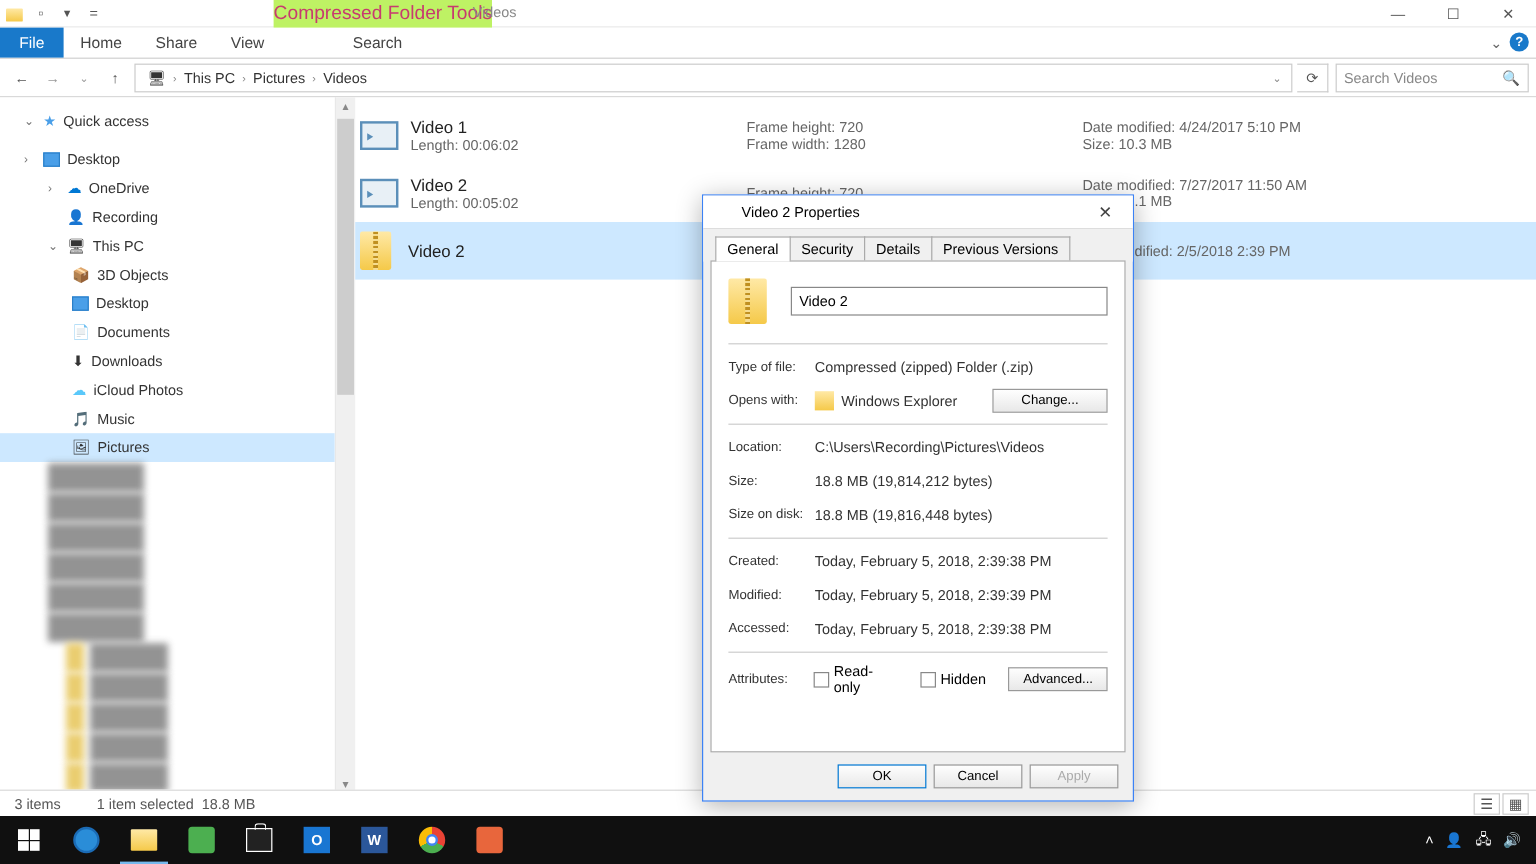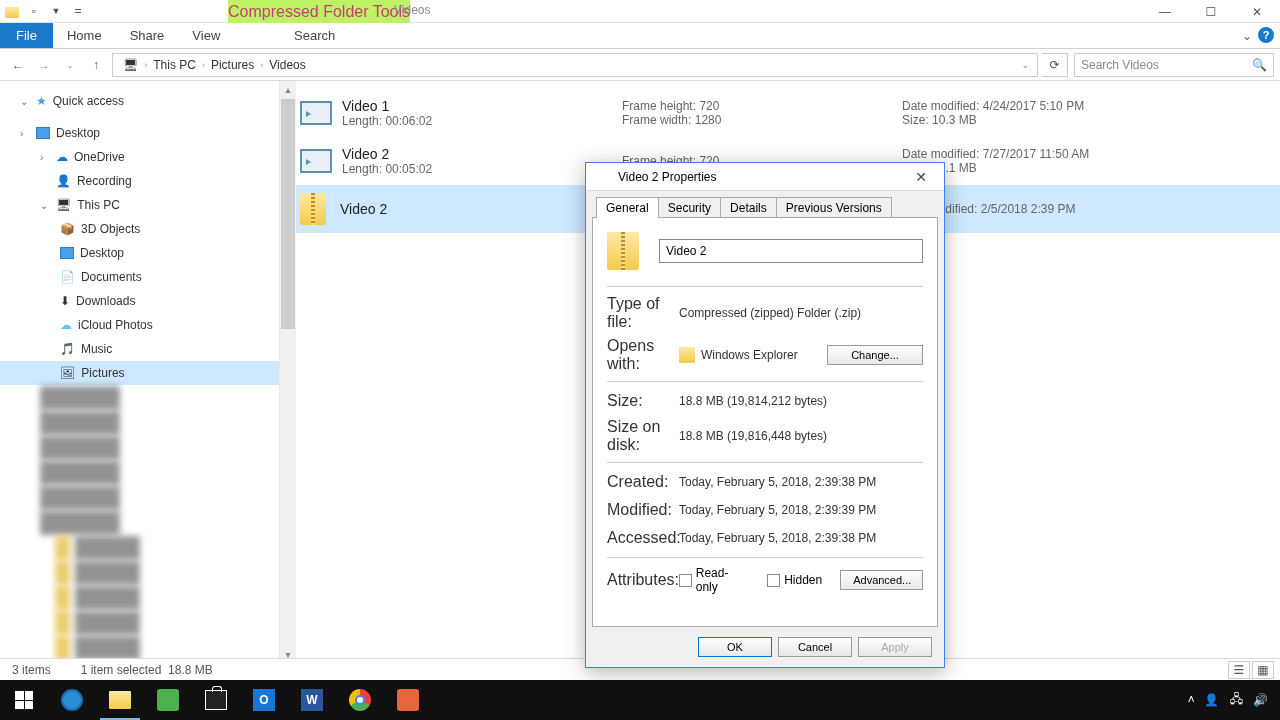--- a/index.html
+++ b/index.html
@@ -23,21 +23,21 @@
 .ribbon .help { position: absolute; right: 6px; top: 4px; width: 16px; height: 16px; border-radius: 50%; background: #1979ca; color: #fff; display: flex; align-items: center; justify-content: center; font-weight: bold; font-size: 11px; }
 
 
 .addressbar { height: 32px; display: flex; align-items: center; padding: 4px 6px; border-bottom: 1px solid #d9d9d9; gap: 2px; }
 .nav-btn { width: 24px; height: 24px; display: flex; align-items: center; justify-content: center; color: #999; border-radius: 2px; }
 .nav-btn.enabled { color: #555; }
 .breadcrumb { flex: 1; height: 24px; border: 1px solid #ccc; display: flex; align-items: center; padding: 0 4px; margin: 0 2px; background: #fff; overflow: hidden; }
 .breadcrumb .crumb { padding: 0 6px; color: #333; display: flex; align-items: center; gap: 4px; }
 .breadcrumb .sep { color: #888; font-size: 9px; }
 .refresh-btn { width: 26px; height: 24px; border: 1px solid #ccc; border-left: none; display: flex; align-items: center; justify-content: center; color: #555; }
-.searchbox { width: 200px; height: 24px; border: 1px solid #ccc; margin-left: 4px; display: flex; align-items: center; padding: 0 6px; color: #888; position: relative; }
+.searchbox { width: 161px; height: 24px; border: 1px solid #ccc; margin-left: 4px; display: flex; align-items: center; padding: 0 6px; color: #888; position: relative; }
 .searchbox .mag { position: absolute; right: 6px; color: #888; }
 
 
 .content { display: flex; height: 581px; }
 .navpane { width: 280px; border-right: 1px solid #e8e8e8; padding: 8px 0; position: relative; overflow: hidden; }
 .tree-item { display: flex; align-items: center; height: 24px; padding-left: 20px; gap: 6px; color: #333; }
 .tree-item.quick { padding-left: 20px; }
 .tree-item.level1 { padding-left: 20px; }
 .tree-item.level2 { padding-left: 40px; }
 .tree-item.level3 { padding-left: 60px; }
@@ -76,21 +76,21 @@
 .dialog { position: absolute; left: 585px; top: 162px; width: 360px; height: 506px; background: #f0f0f0; border: 1px solid #3b82f6; box-shadow: 0 4px 20px rgba(0,0,0,0.3); display: flex; flex-direction: column; }
 .dialog-title { height: 28px; background: #fff; display: flex; align-items: center; padding: 0 8px; border-bottom: 1px solid #ddd; }
 .dialog-title .dt-icon { width: 16px; height: 16px; margin-right: 8px; }
 .dialog-title .dt-text { flex: 1; font-size: 12px; }
 .dialog-title .dt-close { width: 30px; text-align: center; font-size: 14px; color: #444; }
 .dialog-tabs { display: flex; padding: 6px 6px 0 10px; background: #f0f0f0; align-items: center; }
 .dialog-tab { padding: 3px 9px; border: 1px solid #aaa; background: #f0f0f0; border-bottom: none; margin-right: -1px; font-size: 12px; }
 .dialog-tab.active { background: #fff; position: relative; z-index: 2; }
 .dialog-body { flex: 1; background: #fff; margin: 0 6px; border: 1px solid #aaa; padding: 14px 14px; margin-top: -1px; }
 .prop-row { display: flex; align-items: center; margin-bottom: 6px; min-height: 22px; }
-.prop-label { width: 72px; color: #333; font-size: 16px; }
+.prop-label { width: 72px; color: #333; font-size: 11px; }
 .prop-value { flex: 1; color: #333; font-size: 12px; }
 .prop-input { flex: 1; border: 1px solid #888; padding: 3px 6px; font-size: 12px; height: 24px; }
 .prop-sep { border-top: 1px solid #ccc; margin: 8px 0; }
 .prop-icon-big { width: 32px; height: 38px; margin-right: 20px; background: linear-gradient(#ffe9a6, #f5c949); border-radius: 2px; position: relative; }
 .prop-icon-big::after { content: ""; position: absolute; left: 14px; top: 0; width: 4px; height: 100%; background: repeating-linear-gradient(#c09020 0 2px, #f5dc90 2px 4px); }
 .btn { border: 1px solid #999; background: linear-gradient(#fefefe, #e8e8e8); padding: 3px 12px; font-size: 11px; min-width: 74px; text-align: center; }
 .btn.primary { border: 1px solid #0078d4; }
 .btn.disabled { color: #aaa; }
 .dialog-buttons { display: flex; justify-content: flex-end; gap: 6px; padding: 10px 12px; }
 .checkbox-wrap { display: flex; align-items: center; gap: 4px; margin-right: 18px; }
@@ -321,20 +321,24 @@
     <div class="prop-row">
       <div class="prop-label">Opens with:</div>
       <div class="prop-value" style="display:flex;align-items:center">
         <span class="app-icon"></span>
         <span>Windows Explorer</span>
       </div>
       <div class="btn" style="min-width:96px">Change...</div>
     </div>
     <div class="prop-sep"></div>
     <div class="prop-row">
+      <div class="prop-label">Location:</div>
+      <div class="prop-value">C:\Users\Recording\Pictures\Videos</div>
+    </div>
+    <div class="prop-row">
       <div class="prop-label">Size:</div>
       <div class="prop-value">18.8 MB (19,814,212 bytes)</div>
     </div>
     <div class="prop-row">
       <div class="prop-label">Size on disk:</div>
       <div class="prop-value">18.8 MB (19,816,448 bytes)</div>
     </div>
     <div class="prop-sep"></div>
     <div class="prop-row">
       <div class="prop-label">Created:</div>

